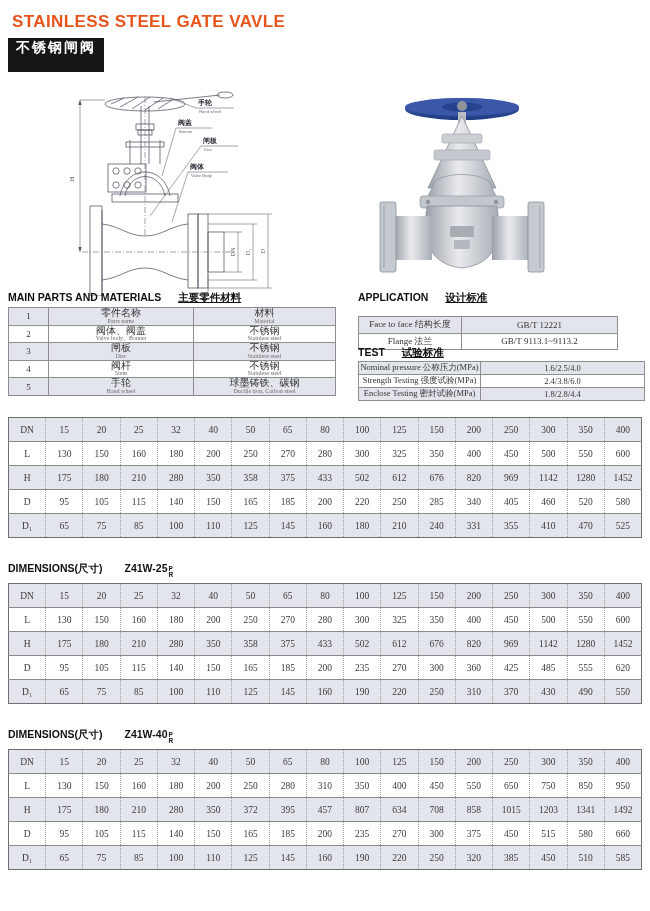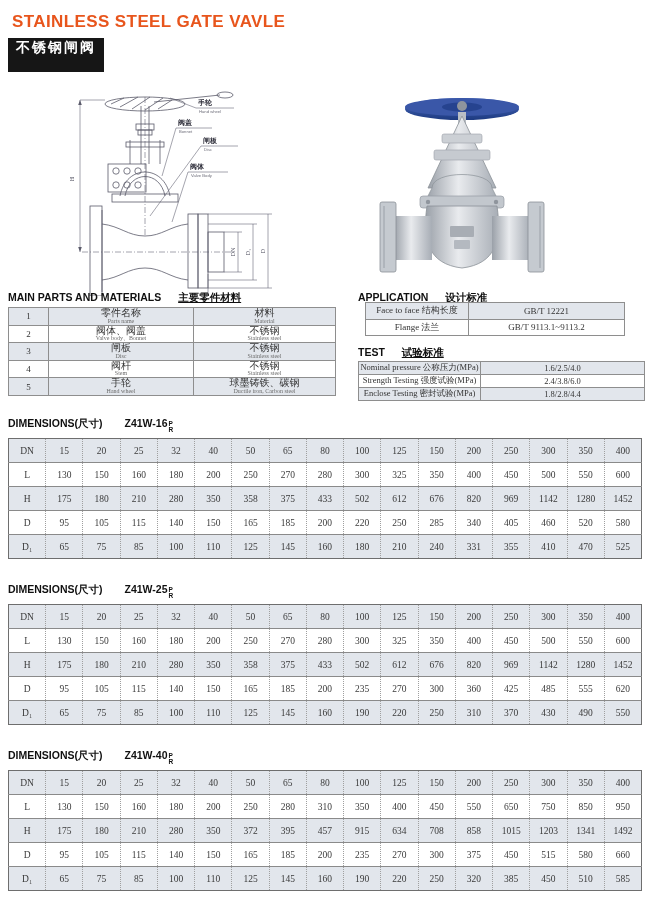--- a/index.html
+++ b/index.html
@@ -22,21 +22,21 @@
   .grid td{border:1px solid #8e8e8e;text-align:center;vertical-align:middle;
            font-family:"Liberation Serif",serif;color:#333;}
 
   .parts{left:8px;top:307px;width:328px;table-layout:fixed;}
   .parts td{height:17.6px;padding:0;}
   .parts .cn{font-size:10px;line-height:9.5px;display:block;}
   .parts .en{font-size:6px;line-height:7px;color:#6c6c6c;display:block;}
   .parts td.no{width:40px;font-size:9px;}
   .parts td.name{width:145px;}
 
-  .app{left:358px;top:302px;width:260px;table-layout:fixed;margin-left:7px;}
+  .app{left:358px;top:316px;width:260px;table-layout:fixed;}
   .app td{height:16.5px;font-size:9px;}
   .app td.lab{width:103px;}
   .test{left:358px;top:361px;width:287px;table-layout:fixed;}
   .test td{height:12px;font-size:8.5px;}
   .test td.lab{width:122px;}
 
   .dims-wrap{position:absolute;left:8px;top:417px;width:634px;}
   .dim-block + .dim-block{margin-top:24px;}
   .dim-head{font-size:10.5px;font-weight:bold;color:#101010;margin-bottom:6px;}
   .dim-head .model{margin-left:22px;}
@@ -274,24 +274,20 @@
         </tr>
         <tr class="shade">
           <td class="lab">Enclose Testing 密封试验(MPa)</td>
           <td class="val">1.8/2.8/4.4</td>
         </tr>
       </tbody>
     </table>
 
   <div class="dims-wrap">
       <section class="dim-block">
-        <div class="dim-head"><span>DIMENSIONS(尺寸)</span><span class="model">Z41W-16<span class="pr">
-              <span>P</span>
-              <span>R</span>
-            </span></span></div>
         <table class="dim-table">
           <tbody>
             <tr class="shade">
               <td>DN</td>
               <td>15</td>
               <td>20</td>
               <td>25</td>
               <td>32</td>
               <td>40</td>
               <td>50</td>
@@ -538,21 +534,21 @@
             <tr class="shade">
               <td>H</td>
               <td>175</td>
               <td>180</td>
               <td>210</td>
               <td>280</td>
               <td>350</td>
               <td>372</td>
               <td>395</td>
               <td>457</td>
-              <td>915</td>
+              <td>807</td>
               <td>634</td>
               <td>708</td>
               <td>858</td>
               <td>1015</td>
               <td>1203</td>
               <td>1341</td>
               <td>1492</td>
             </tr>
             <tr>
               <td>D</td>

